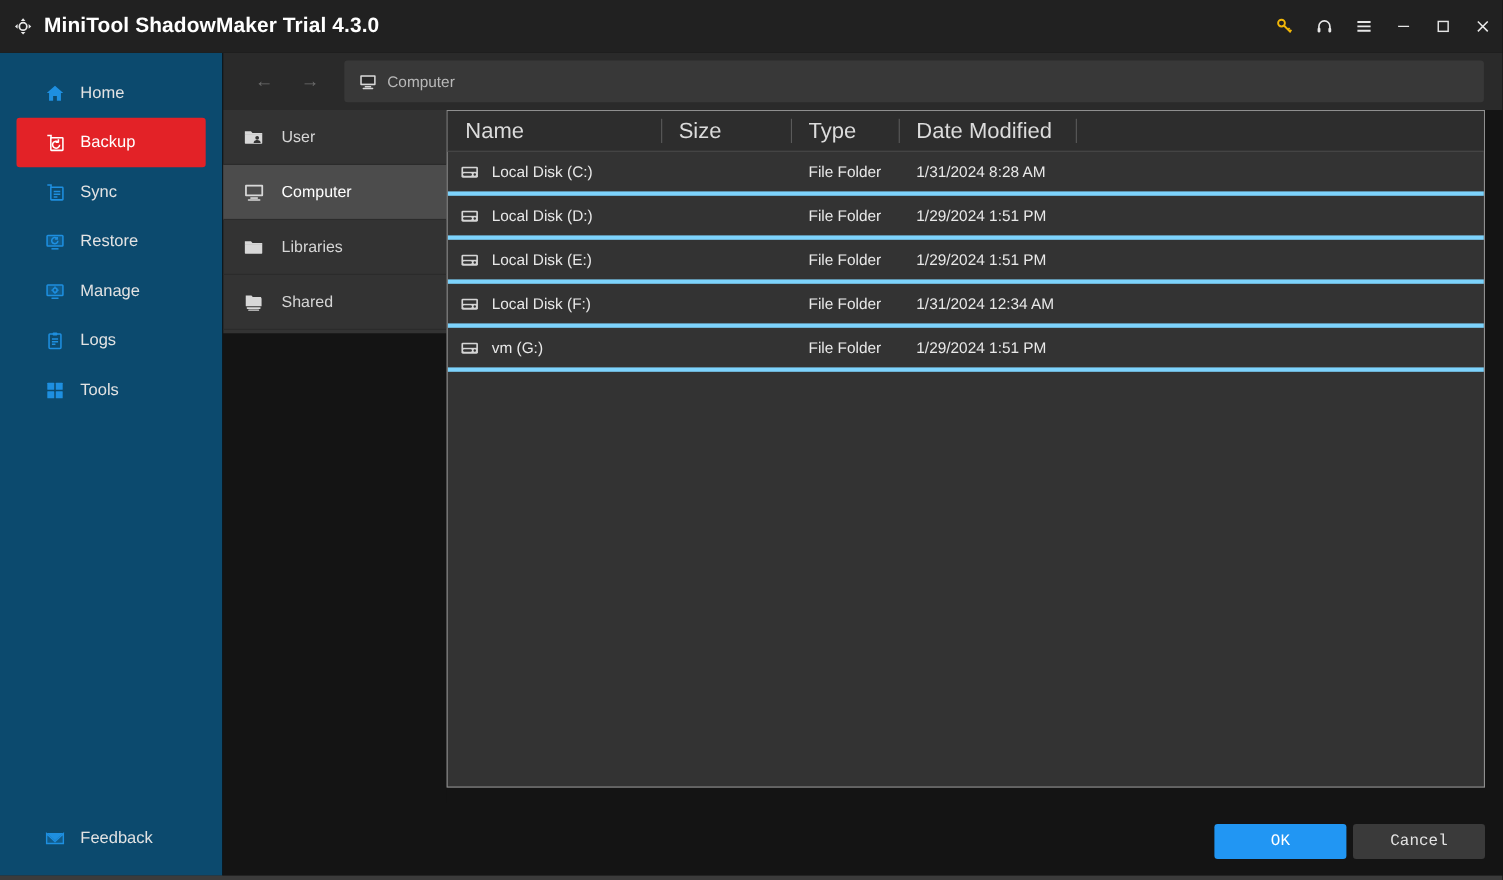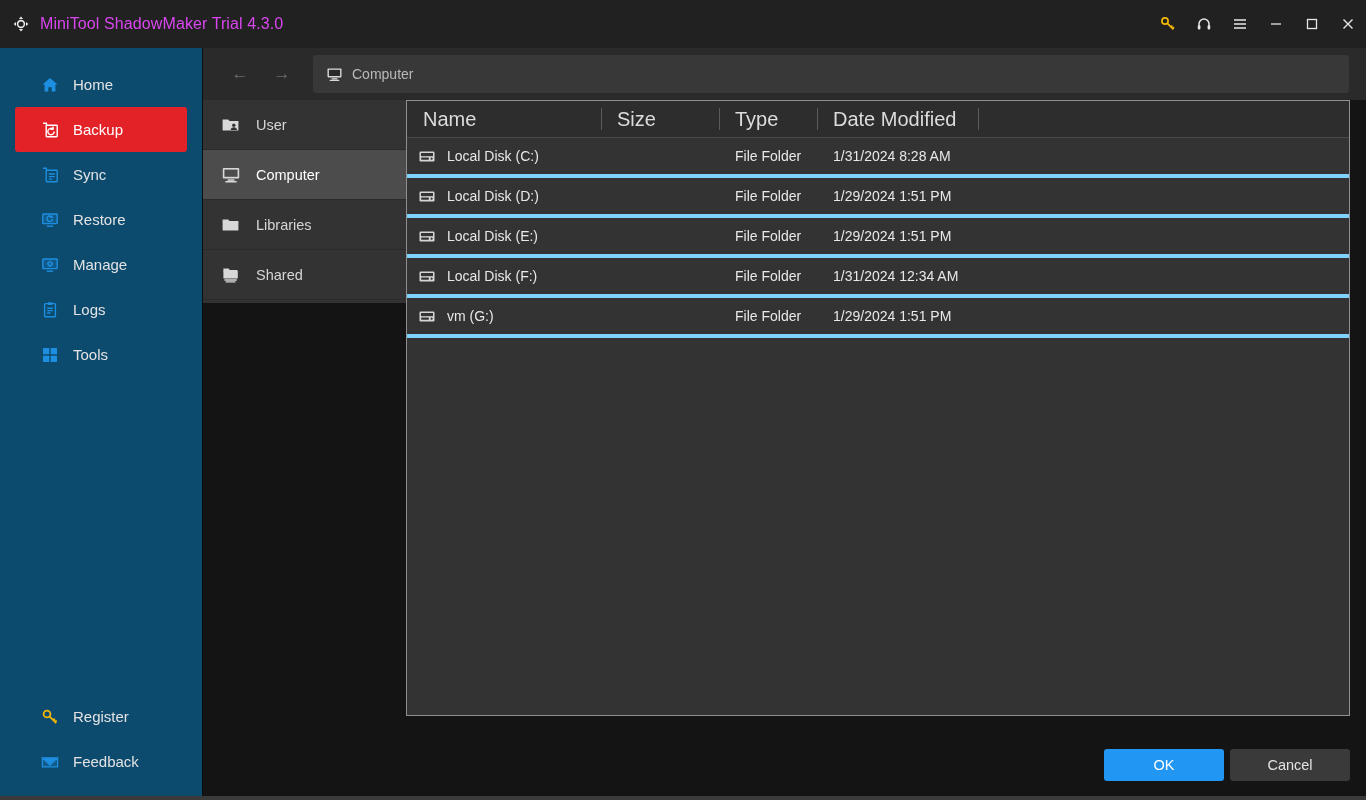--- a/index.html
+++ b/index.html
@@ -25,23 +25,23 @@
     position: relative;
     z-index: 5;
   }
   .app-logo {
     width: 22px; height: 22px;
     display: flex; align-items: center; justify-content: center;
     color: #e9e9e9;
     margin-right: 8px;
   }
   .app-title {
-    color: #d946ef;
-    font-size: 16px;
-    font-weight: normal;
+    color: #ffffff;
+    font-size: 19px;
+    font-weight: bold;
     letter-spacing: 0.1px;
   }
   .titlebar-spacer { flex: 1 1 auto; }
   .win-btns { display: flex; align-items: center; height: 48px; }
   .win-btn {
     width: 36px; height: 48px;
     display: flex; align-items: center; justify-content: center;
     color: #e6e6e6;
   }
   .win-btn.key { color: #f2b707; }
@@ -230,21 +230,21 @@
     padding-right: 16px;
     gap: 6px;
   }
   .btn {
     height: 32px;
     width: 120px;
     border-radius: 3px;
     display: flex; align-items: center; justify-content: center;
     font-size: 14.5px;
     border: none;
-    font-family: Liberation Sans, sans-serif;
+    font-family: Liberation Mono, monospace;
   }
   .btn.primary { background: #2196f3; color: #ffffff; }
   .btn.secondary { background: #3a3a3a; color: #e3e3e3; }
 
   .bottom-strip {
     position: absolute;
     left: 0; right: 0; bottom: 0;
     height: 4px;
     background: #3b3b3b;
   }
@@ -390,30 +390,20 @@
             <rect x="2" y="9.7" width="6.3" height="6.3" rx="0.5"></rect>
             <rect x="9.7" y="9.7" width="6.3" height="6.3" rx="0.5"></rect>
           </svg>
         </span>
         <span>Tools</span>
       </div>
 
       <div class="nav-spacer"></div>
 
       <div class="nav-bottom">
-        <div class="nav-item reg">
-          <span class="ni-icon">
-            <svg width="18" height="18" viewBox="0 0 18 18" fill="none" stroke="currentColor" stroke-width="1.8">
-              <circle cx="6" cy="6" r="3.4"></circle>
-              <path d="M8.4 8.4 L15.2 15.2"></path>
-              <path d="M12.2 12.2 L13.8 10.6 M14 14 L15.6 12.4"></path>
-            </svg>
-          </span>
-          <span>Register</span>
-        </div>
         <div class="nav-item fb">
           <span class="ni-icon">
             <svg width="18" height="18" viewBox="0 0 18 18" fill="currentColor">
               <path d="M1.4 4.2h15.2v9.6H1.4z" opacity="0.25"></path>
               <path d="M1.4 4.2h15.2L9 11.2Z"></path>
               <path d="M1.4 4.9v8.9h15.2V4.9L9 12Z" fill="none" stroke="currentColor" stroke-width="1.3"></path>
             </svg>
           </span>
           <span>Feedback</span>
         </div>

